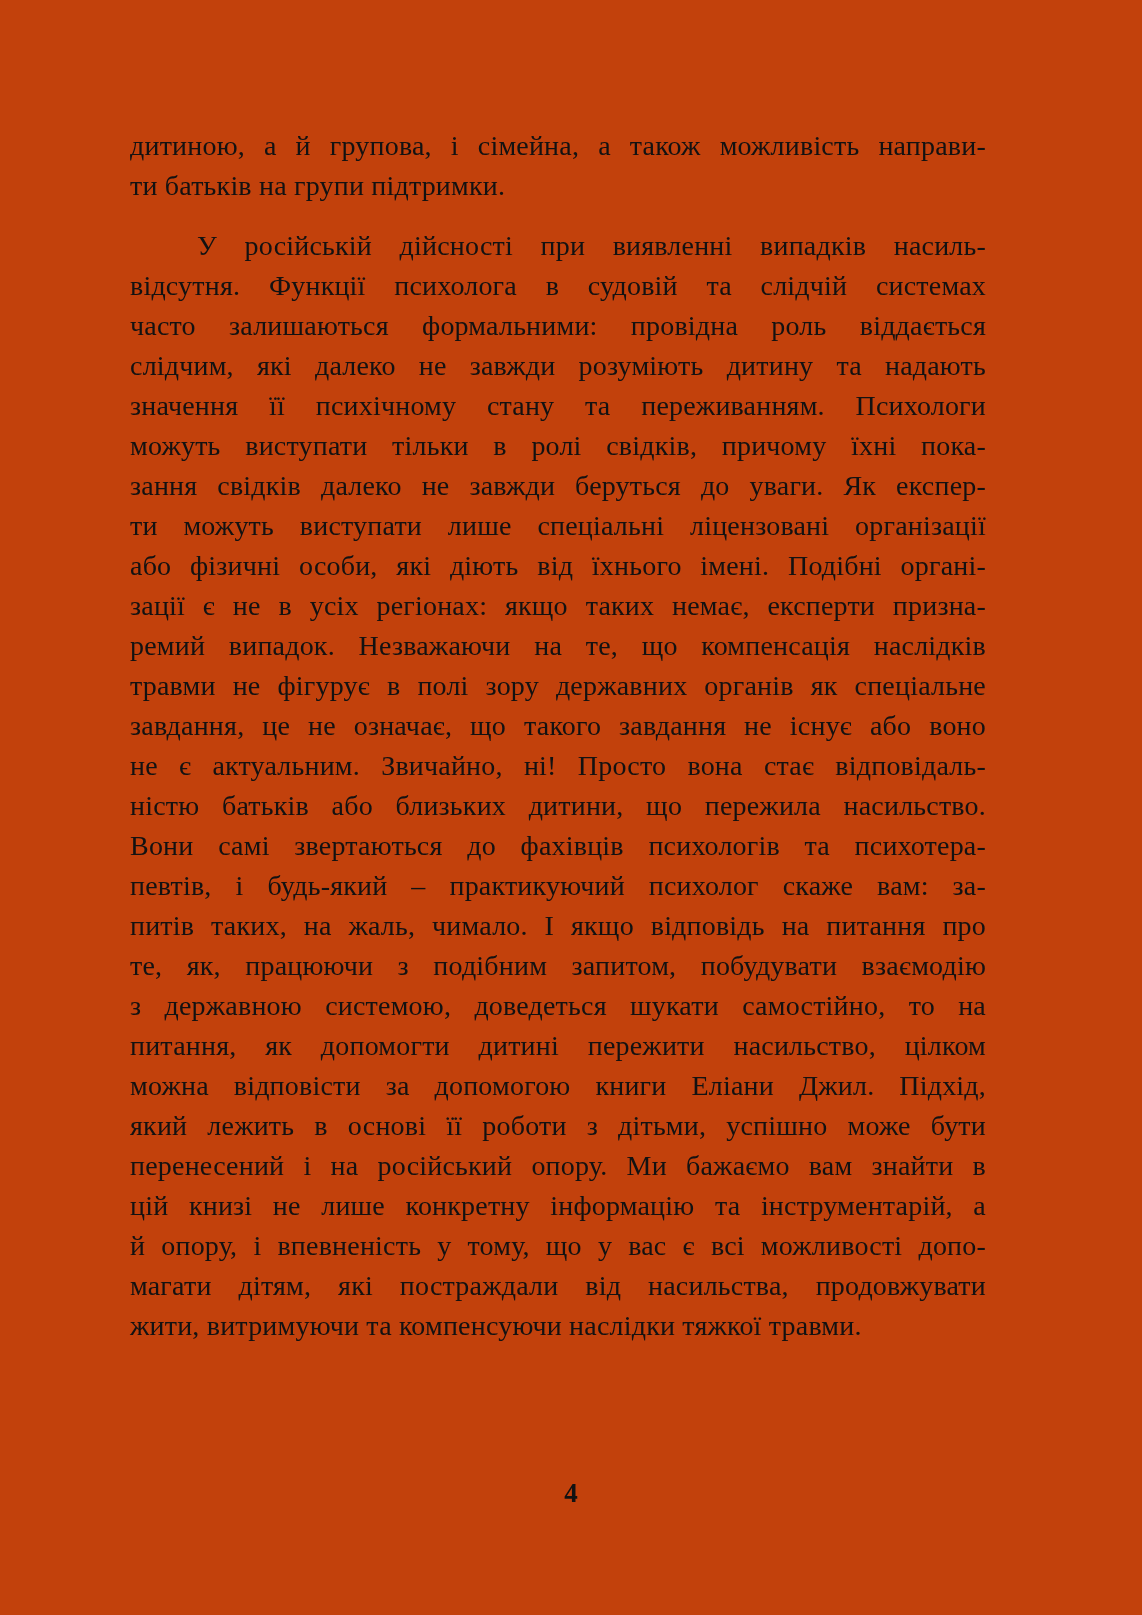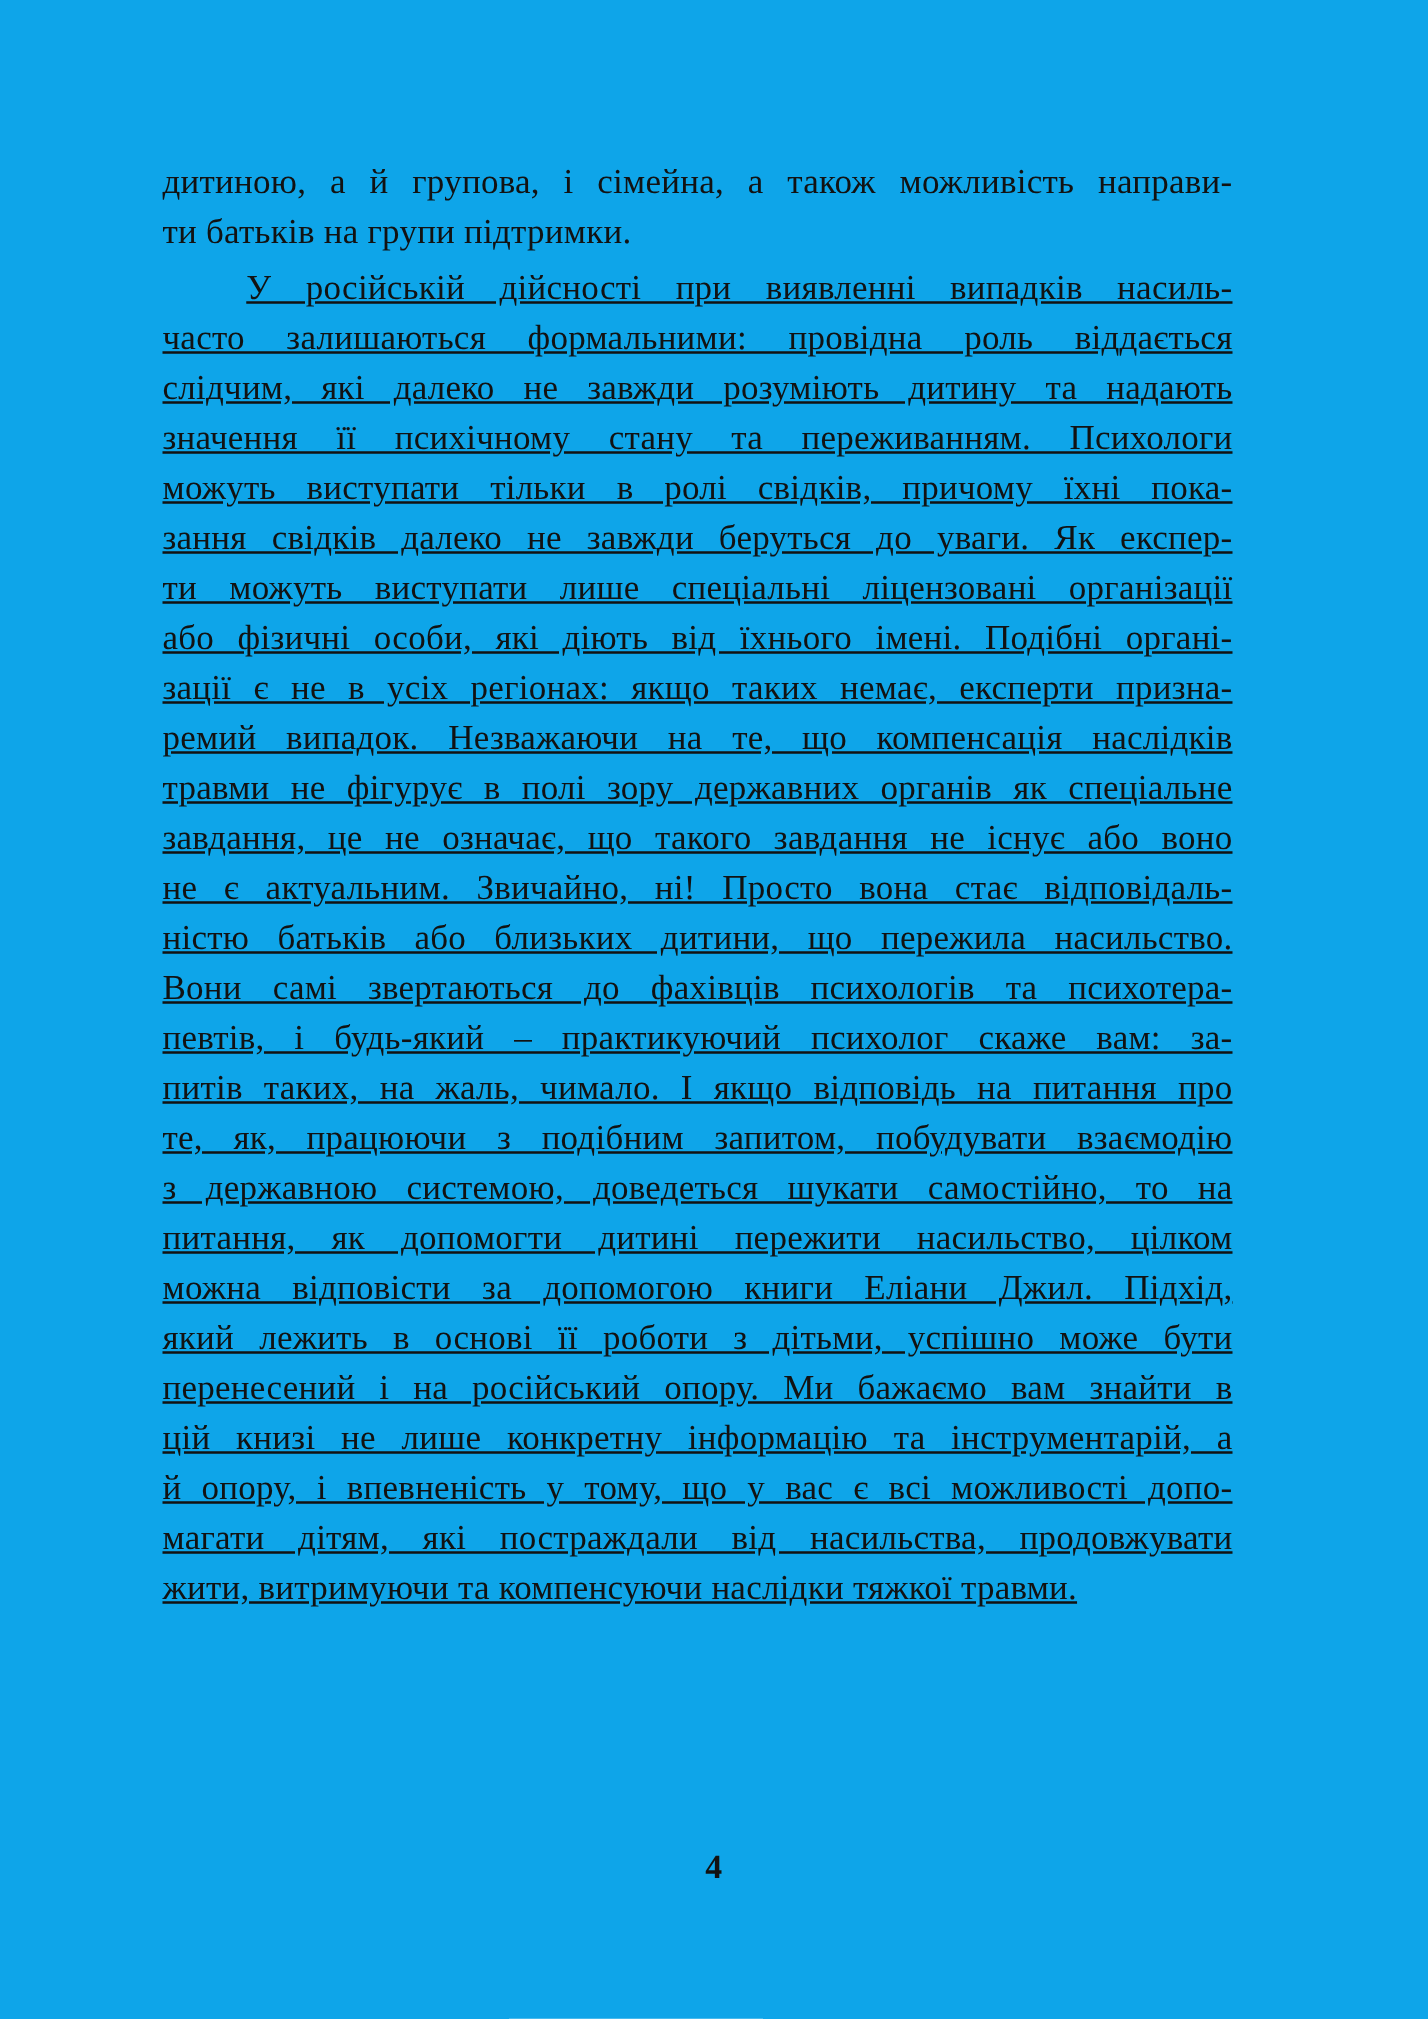--- a/index.html
+++ b/index.html
@@ -12,34 +12,33 @@
     height: 1615px;
     font-family: "Liberation Serif", "DejaVu Serif", serif;
     color: #121212;
     position: relative;
     overflow: hidden;
   }
   .page {
     position: relative;
     width: 1142px;
     height: 1615px;
-    background: #0ea5e9;
+    background: #c2410c;
   }
   .text-block {
     position: absolute;
     left: 130px;
     top: 126px;
     width: 856px;
   }
   .paragraph {
     margin: 0;
   }
   .paragraph + .paragraph {
-    margin-top: 5px;
-    text-decoration: underline;
+    margin-top: 20px;
   }
   .line {
     font-size: 28px;
     line-height: 40px;
     text-align: justify;
     text-align-last: justify;
     letter-spacing: 0.2px;
   }
   .line.last {
     text-align-last: left;
@@ -64,20 +63,21 @@
 <body>
 
 <div class="page">
   <main class="text-block">
       <div class="paragraph">
         <div class="line">дитиною, а й групова, і сімейна, а також можливість направи-</div>
         <div class="line last">ти батьків на групи підтримки.</div>
       </div>
       <div class="paragraph">
         <div class="line first-indent">У російській дійсності при виявленні випадків насиль-</div>
+        <div class="line">відсутня. Функції психолога в судовій та слідчій системах</div>
         <div class="line">часто залишаються формальними: провідна роль віддається</div>
         <div class="line">слідчим, які далеко не завжди розуміють дитину та надають</div>
         <div class="line">значення її психічному стану та переживанням. Психологи</div>
         <div class="line">можуть виступати тільки в ролі свідків, причому їхні пока-</div>
         <div class="line">зання свідків далеко не завжди беруться до уваги. Як експер-</div>
         <div class="line">ти можуть виступати лише спеціальні ліцензовані організації</div>
         <div class="line">або фізичні особи, які діють від їхнього імені. Подібні органі-</div>
         <div class="line">зації є не в усіх регіонах: якщо таких немає, експерти призна-</div>
         <div class="line">ремий випадок. Незважаючи на те, що компенсація наслідків</div>
         <div class="line">травми не фігурує в полі зору державних органів як спеціальне</div>

